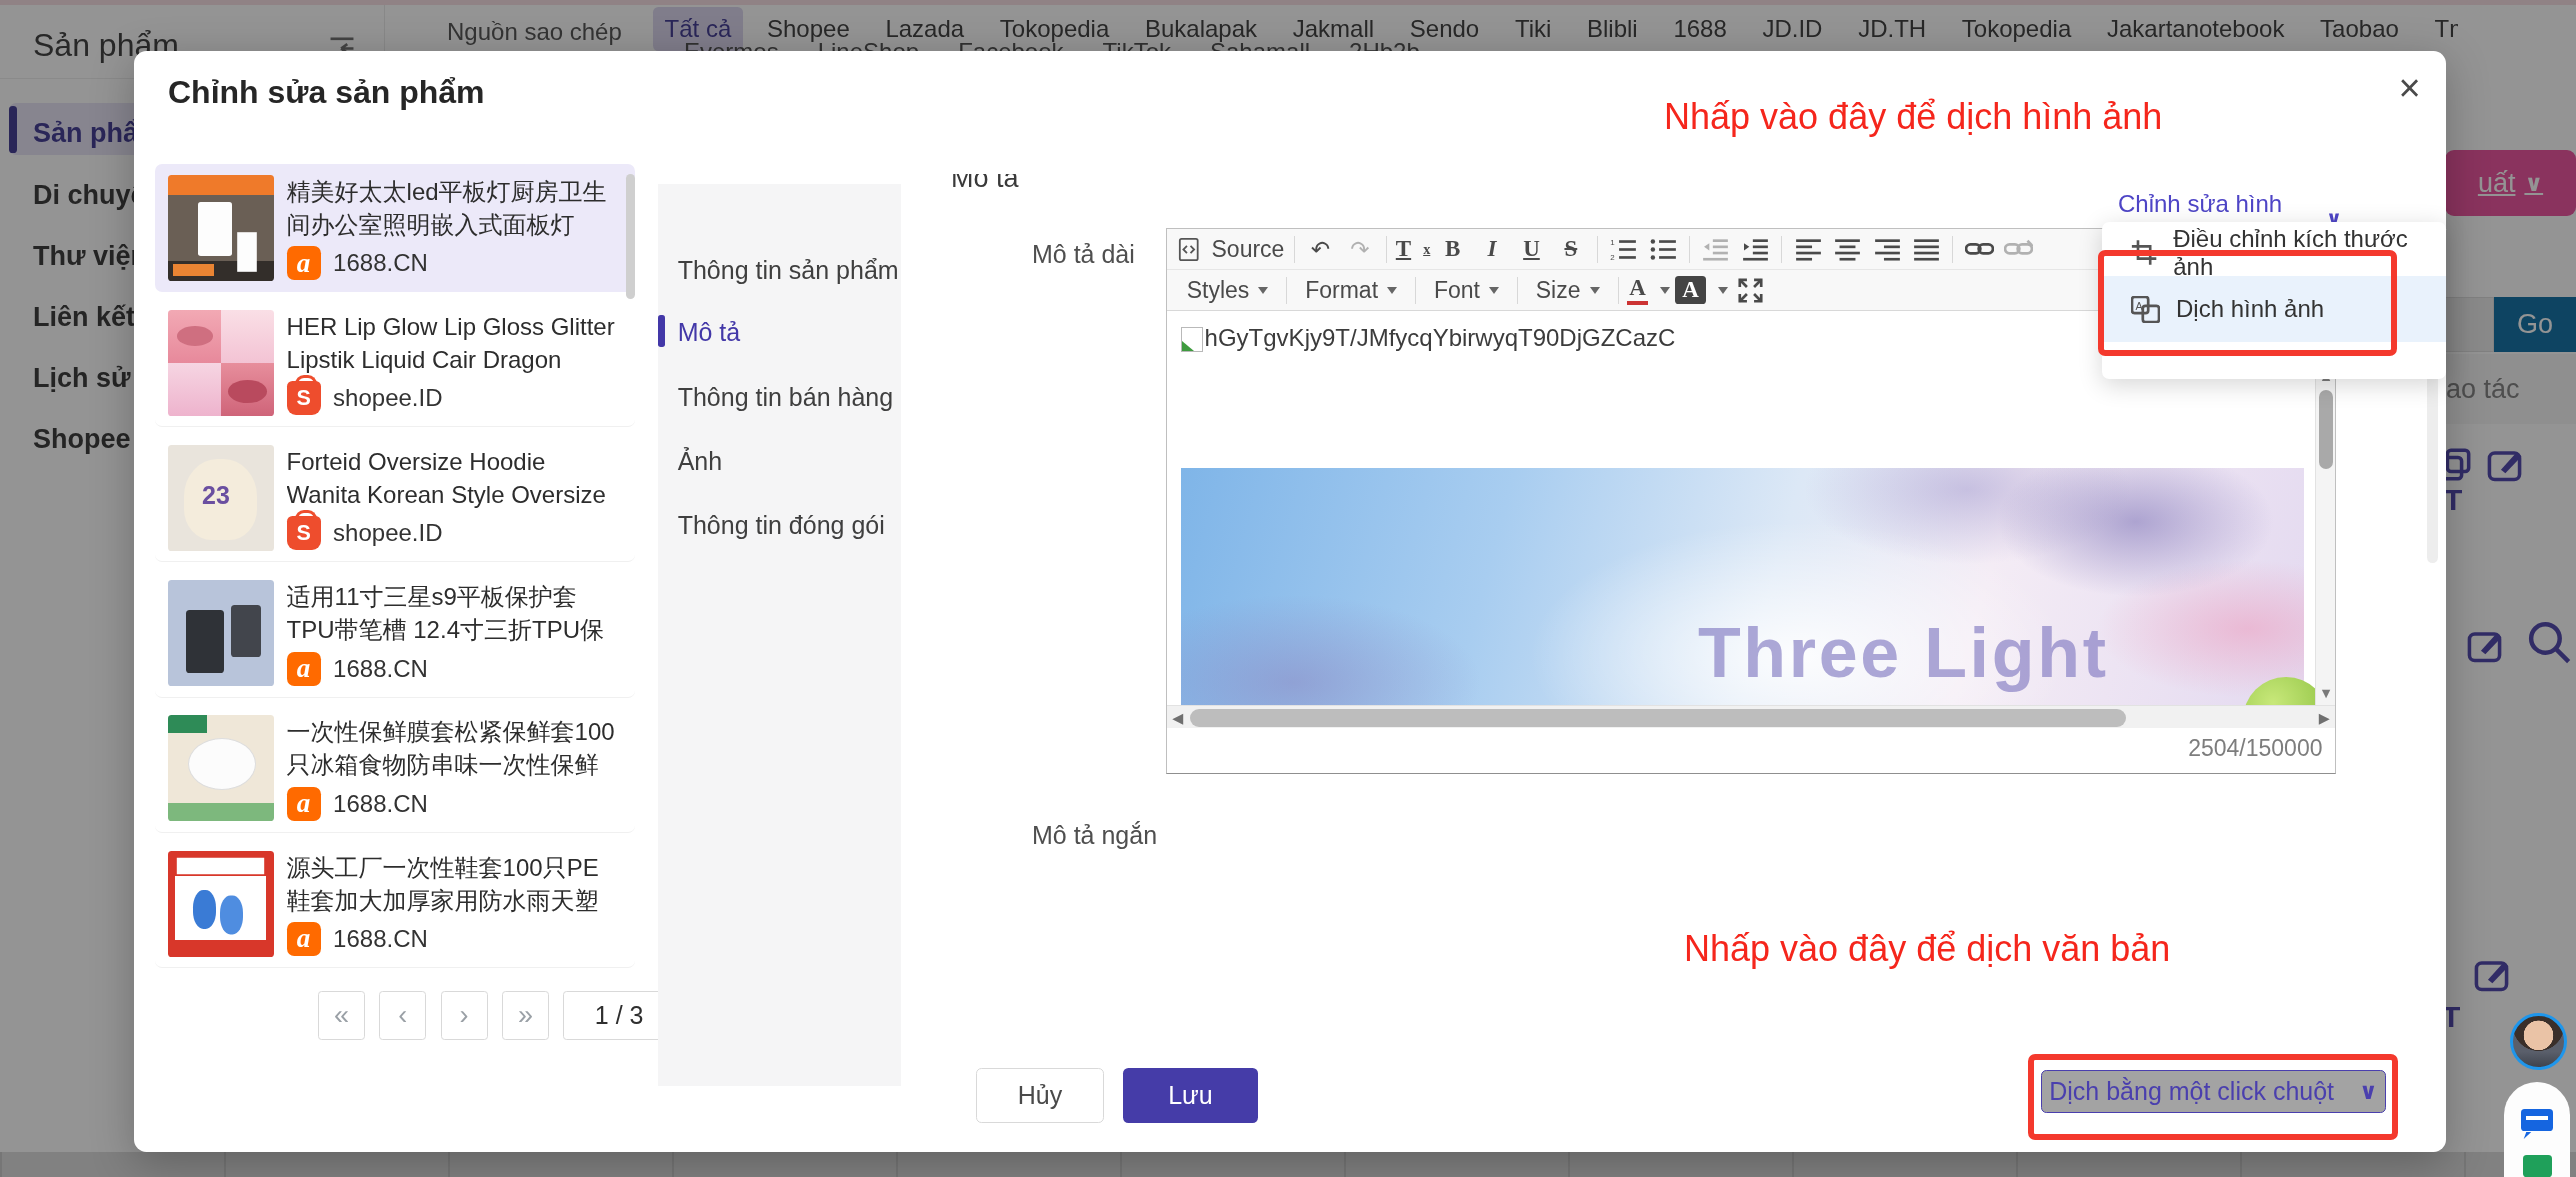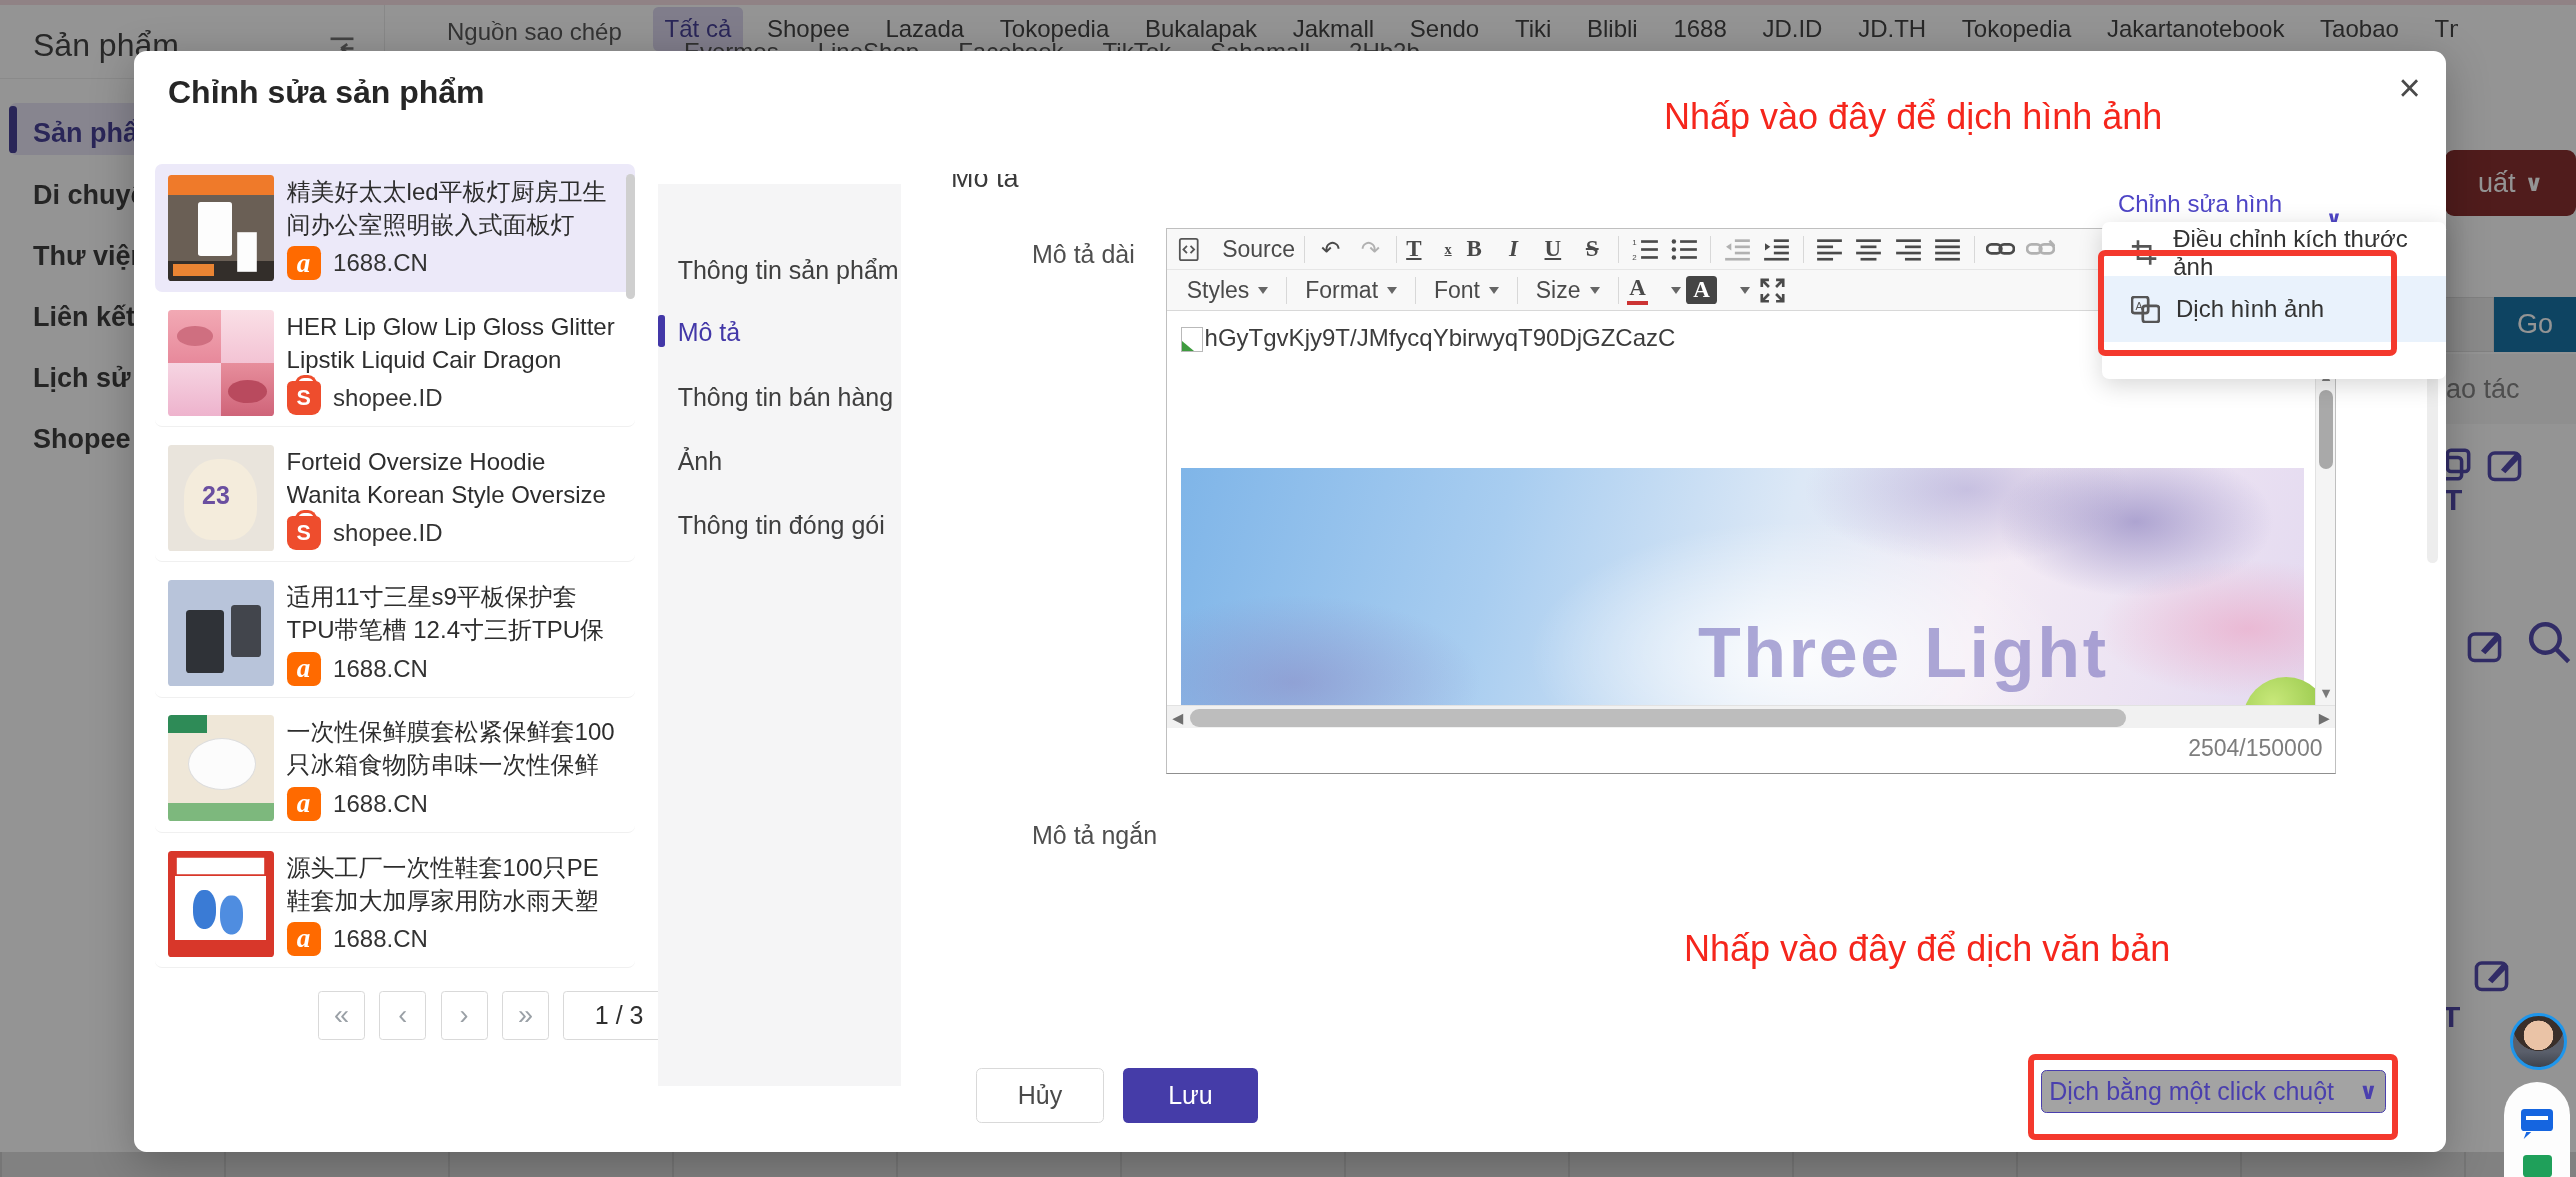--- a/index.html
+++ b/index.html
@@ -18,22 +18,22 @@
   .tabs-row2 .mtab2 { font-size:24px; color:#444; white-space:nowrap; }
   .sidebar { left:0; top:5.4px; width:385px; height:1172px; background:#fff; border-right:0.9px solid #e8e8e8; }
   .sb-title { left:33px; top:21.5px; font-size:32px; color:#333; }
   .sb-collapse { left:327px; top:30px; }
   .sb-divider { left:0; top:73px; width:385px; height:0.9px; background:#ececec; }
   .sb-item { left:33px; font-size:27px; font-weight:600; color:#2f2f2f; white-space:nowrap; }
   .sb-active-pill { left:9px; top:98px; width:376px; height:52px; background:#e7e3f6; border-radius:7.2px; }
   .sb-active-bar { left:9px; top:101px; width:8px; height:47px; background:#37308f; border-radius:3.6px; }
   .sb-item.active { color:#37308f; }
   .white-card-tr { left:2458px; top:5.4px; width:118px; height:141px; background:#fff; border-radius:9px; }
-  .btn-export { left:2445px; top:150px; width:131px; height:66px; background:#7f1d1d; color:#fff; border-radius:9px;
-                display:flex; align-items:center; justify-content:center; gap:9px; font-size:27px; }
+  .btn-export { left:2445px; top:150px; width:131px; height:66px; background:#ec4899; color:#fff; border-radius:9px;
+                display:flex; align-items:center; justify-content:center; gap:9px; font-size:27px;text-decoration:underline; }
   .go-input { left:2415px; top:297px; width:79px; height:55px; background:#ededed; border:0.9px solid #dcdcdc; }
   .btn-go { left:2494px; top:297px; width:82px; height:55px; background:#0369a1; color:#fff; display:flex; align-items:center; justify-content:center; font-size:27px; }
   .actions-band { left:2415px; top:354px; width:161px; height:70px; background:#f5f5f6; }
   .actions-header { left:2446px; top:374px; font-size:27px; color:#7b7b7b; }
   .bg-icon { color:#453CA8; }
   .bg-t { font-size:30px; font-weight:700; color:#453CA8; }
   .bottom-band { left:0; top:1152px; width:2576px; height:25px; background:#dcdcdc;
                  background-image:repeating-linear-gradient(90deg,#c6c6c6 0 1.8px,transparent 1.8px 224px); }
 
   
@@ -108,21 +108,21 @@
   .fld-label { font-size:25px; color:#4f4f4f; }
   .link-editimg { left:1984px; top:139px; width:224px; display:flex; justify-content:flex-end; gap:9px; align-items:center;
                   color:#4e45c6; font-size:24px; cursor:pointer; }
 
   
   .editor { left:1032px; top:177px; width:1170px; height:546px; border:0.9px solid #bfbfbf; border-bottom:1.8px solid #8f8f8f; background:#fff; }
   .ed-row { display:flex; align-items:center; gap:5.4px; padding:0 10.7px; height:41px; background:#f8f8f8; }
   .ed-row.r1 { border-bottom:0.9px solid #e6e6e6; }
   .ed-row.r2 { border-bottom:0.9px solid #d8d8d8; }
   .tb { display:flex; align-items:center; justify-content:center; min-width:34px; height:34px; color:#4a4a4a; font-size:23px;
-        border-radius:2.7px; cursor:pointer; gap:23px; }
+        border-radius:2.7px; cursor:pointer; gap:12px; }
   .tb.disabled { opacity:.4; }
   .tb.letter { font-weight:700; font-family:"Liberation Serif","DejaVu Serif",serif; }
   .tb-sep { width:0.9px; height:27px; background:#d8d8d8; margin:0 3.6px; }
   .dd { display:flex; align-items:center; gap:9px; padding:0 9px; font-size:23px; color:#4a4a4a; cursor:pointer; }
   .caret { width:0; height:0; border-left:5.4px solid transparent; border-right:5.4px solid transparent; border-top:7.2px solid #666; }
   .ed-content { position:relative; width:1168px; height:394px; background:#fff; overflow:hidden; }
   .path-line { position:absolute; left:14.3px; top:12.5px; display:flex; align-items:flex-end; gap:1.8px; font-size:24px; color:#3c3c3c; }
   .broken-img { width:21.5px; height:25px; border:1.8px solid #b9b9b9; background:#fff; position:relative; }
   .broken-img::after { content:""; position:absolute; left:0; bottom:0; border-left:12.5px solid #3f9b3f; border-top:10.7px solid transparent; }
   .sky { position:absolute; left:14.3px; top:157px; width:1123px; height:268px;

